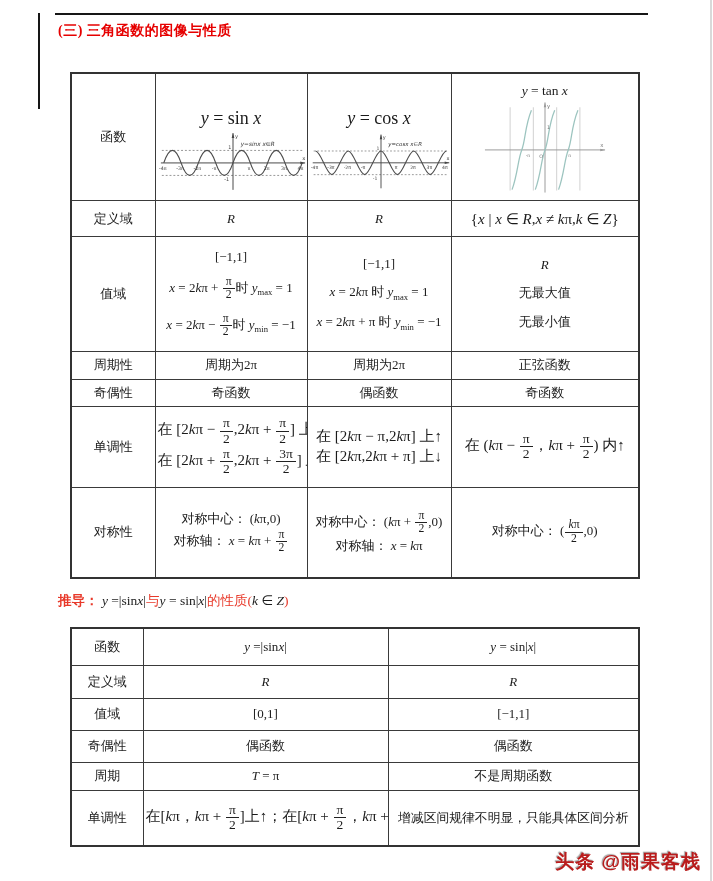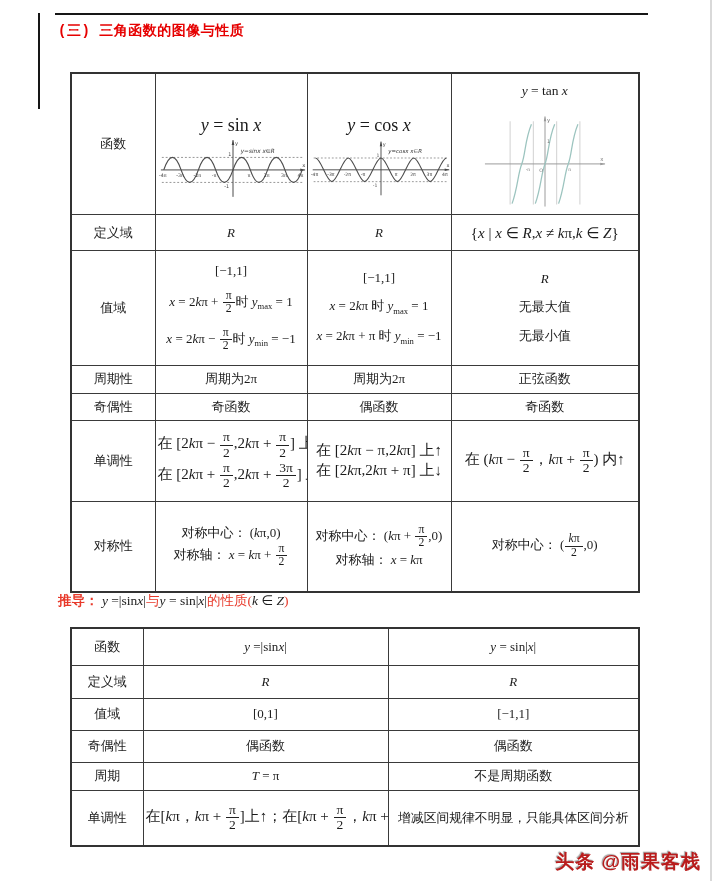--- a/index.html
+++ b/index.html
@@ -8,21 +8,21 @@
        font-family:"Liberation Serif","DejaVu Sans",serif;color:#1b1b1b}
   .page{position:absolute;inset:0;background:#fff}
 
   
   .rule-top{position:absolute;left:55px;top:13px;width:593px;height:2px;background:#161616}
   .rule-left{position:absolute;left:38px;top:13px;width:2px;height:96px;background:#161616}
   .edge-right{position:absolute;right:1px;top:0;width:2px;height:881px;background:#d9d9d9}
 
   
   .title1{position:absolute;left:58px;top:22px;font-size:14px;font-weight:bold;
-          color:#e60000;font-family:Liberation Mono, monospace;letter-spacing:.5px}
+          color:#e60000;font-family:Liberation Serif, serif;letter-spacing:.5px}
   .title2{position:absolute;left:58px;top:45px;font-size:14.5px;font-weight:bold;color:#111;
           font-family:"Liberation Sans","DejaVu Sans",sans-serif}
   .title2 .math{font-weight:normal;font-size:14px}
 
   
   .math{font-family:"Liberation Serif","DejaVu Sans",serif}
   .math i{font-style:italic}
   .frac{display:inline-block;vertical-align:middle;text-align:center;line-height:1.06;
         font-size:.9em;margin:0 1px}
   .frac .fn{display:block;padding:0 3px;border-bottom:1px solid #222}
@@ -35,21 +35,21 @@
   .dtable th,.dtable td{border:1.5px solid #3a3a3a;text-align:center;vertical-align:middle;
           font-weight:normal;padding:1px 2px;overflow:hidden}
   .dtable{border:2px solid #333}
   .t1{top:72px;width:568px}
   .t2{top:627px;width:568px}
   .mline{margin:6px 0}
   .r-range .mline{margin:11px 0}
   .r-mono .mline,.r-sym .mline{margin:1px 0}
   .fn-cell{vertical-align:top}
   .fn-label{display:block;margin-top:30px;font-size:18px}
-  .fn-label-tan{display:block;margin-top:8px;margin-bottom:14px;font-size:13.5px}
+  .fn-label-tan{display:block;margin-top:8px;margin-bottom:0;font-size:13.5px}
   .small-math{font-size:15px}
   .nowrap{white-space:nowrap}
   .wrapcell{font-size:12.8px;line-height:1.9;padding:4px 10px}
 
   
   .deriv{position:absolute;left:58px;top:592px;font-size:13.5px}
   .deriv .red{color:#e8392a;font-weight:bold;
       font-family:Liberation Serif, serif}
   .deriv .redmid{color:#e8392a;font-weight:normal}
   .deriv .math{font-size:13.5px}

